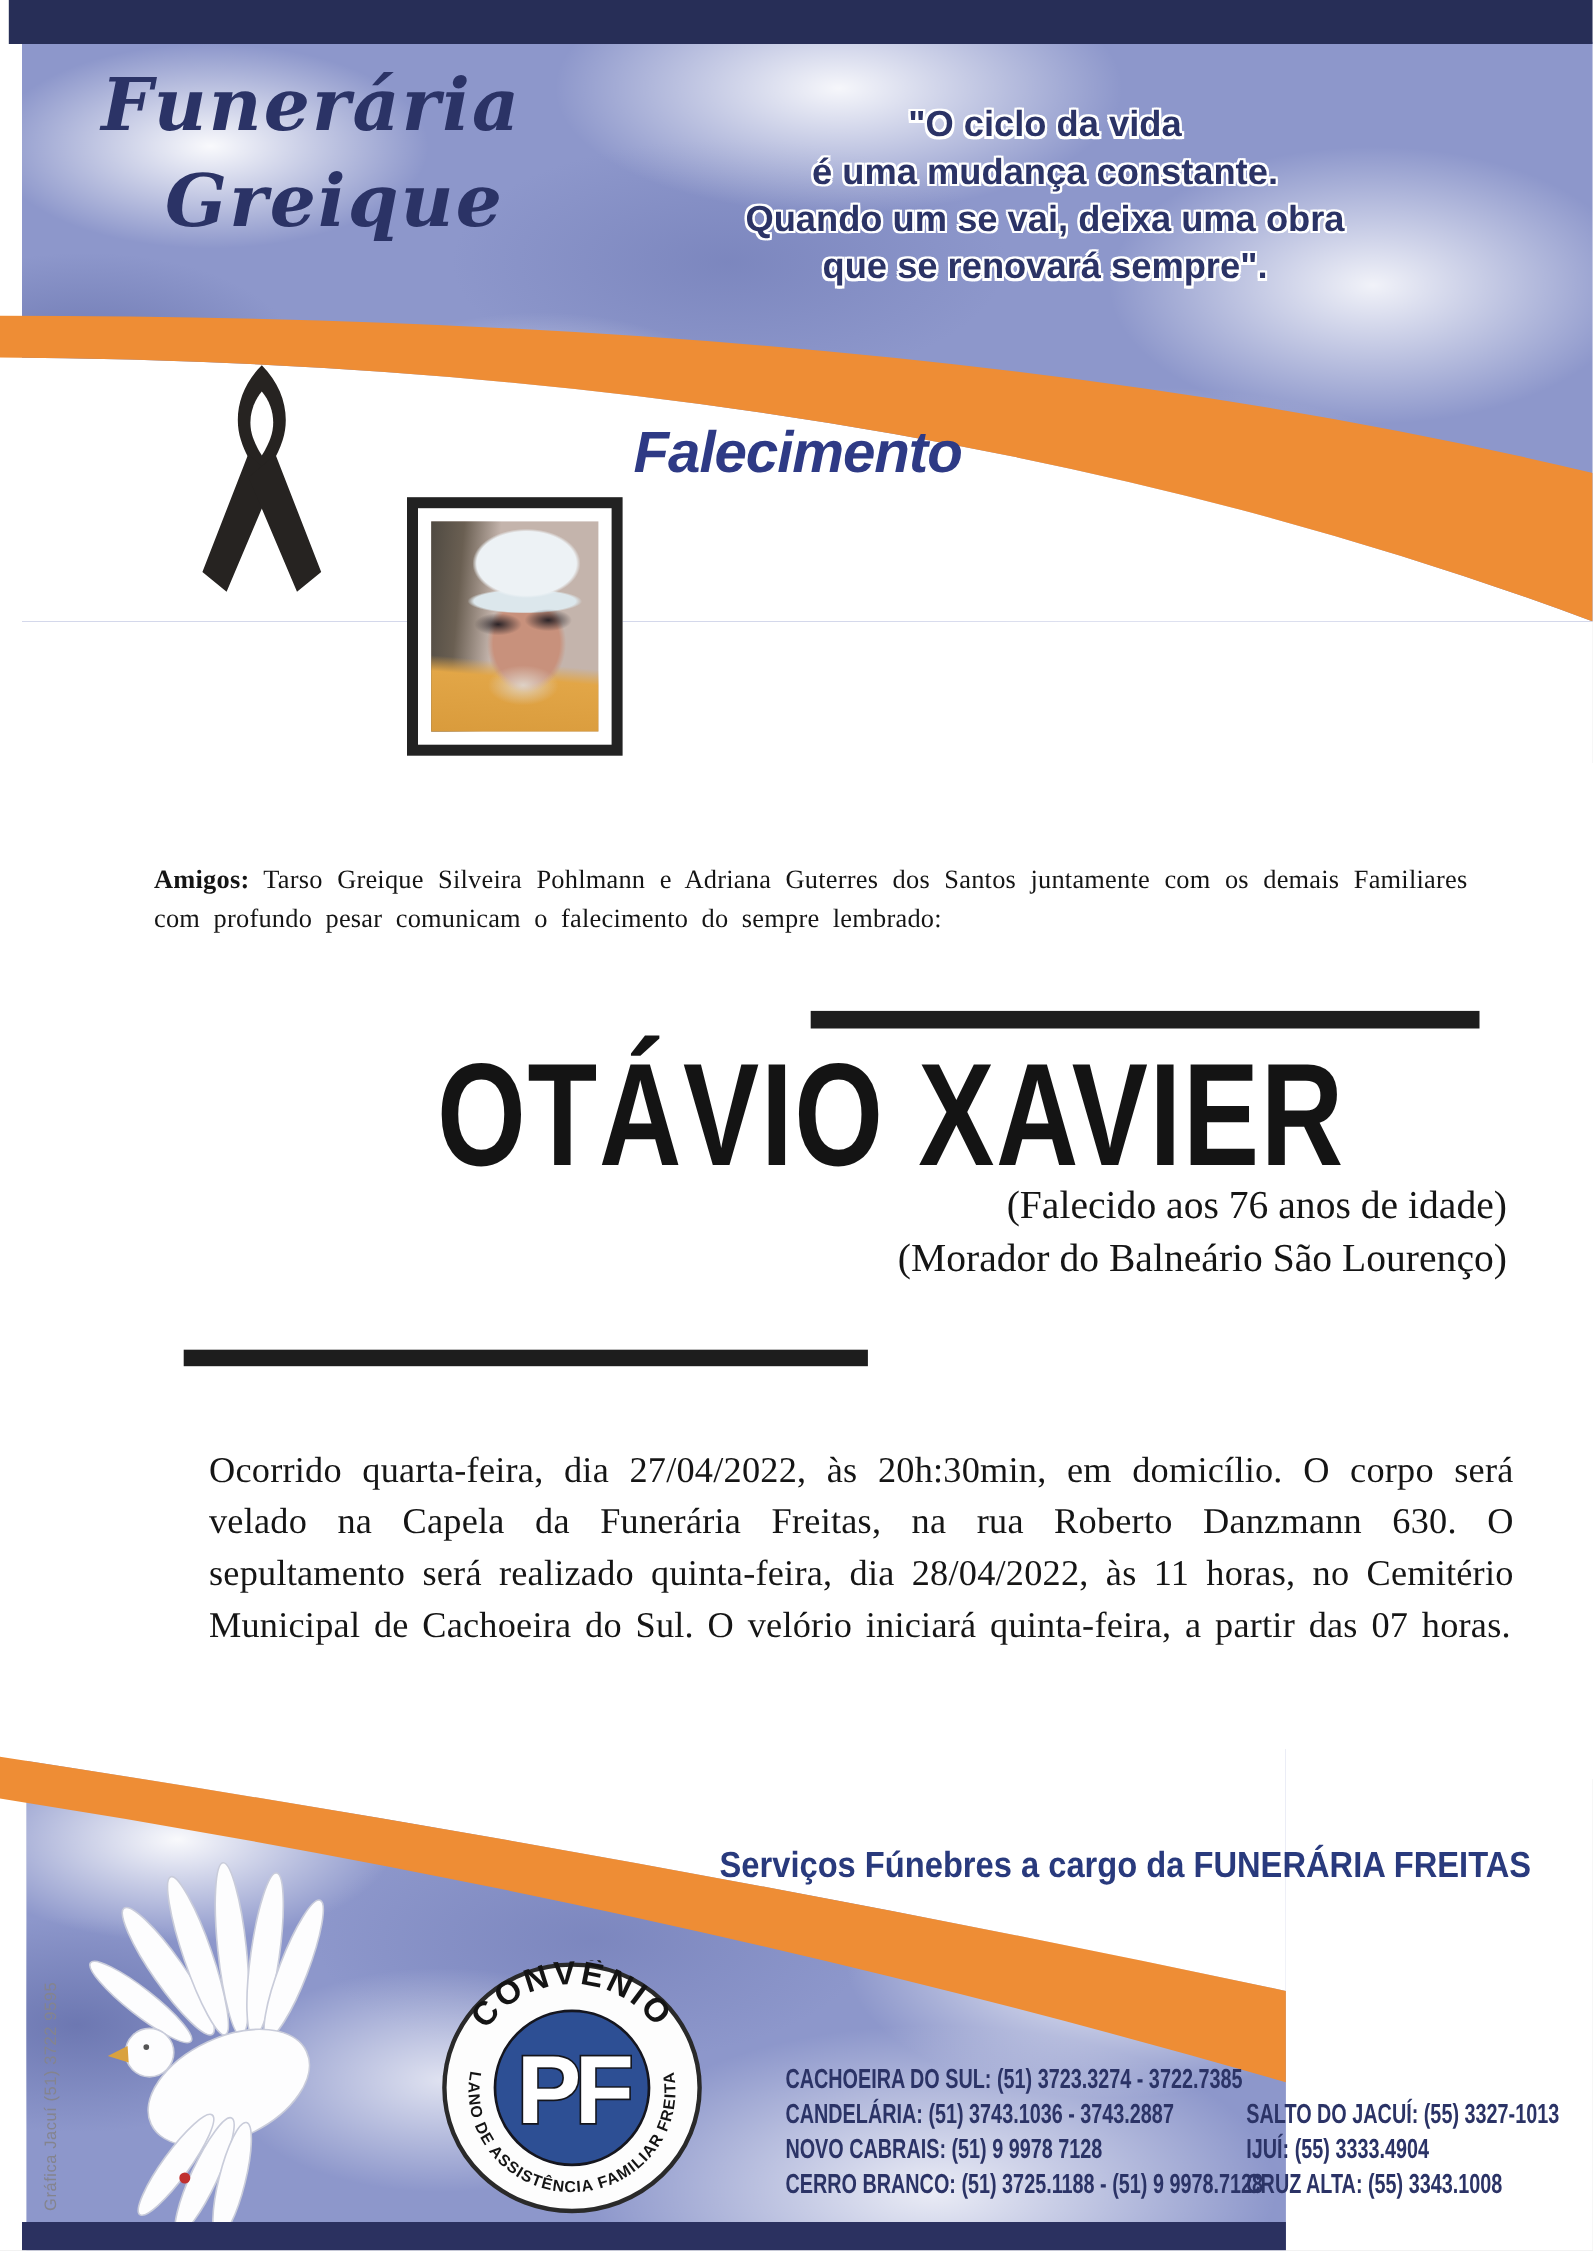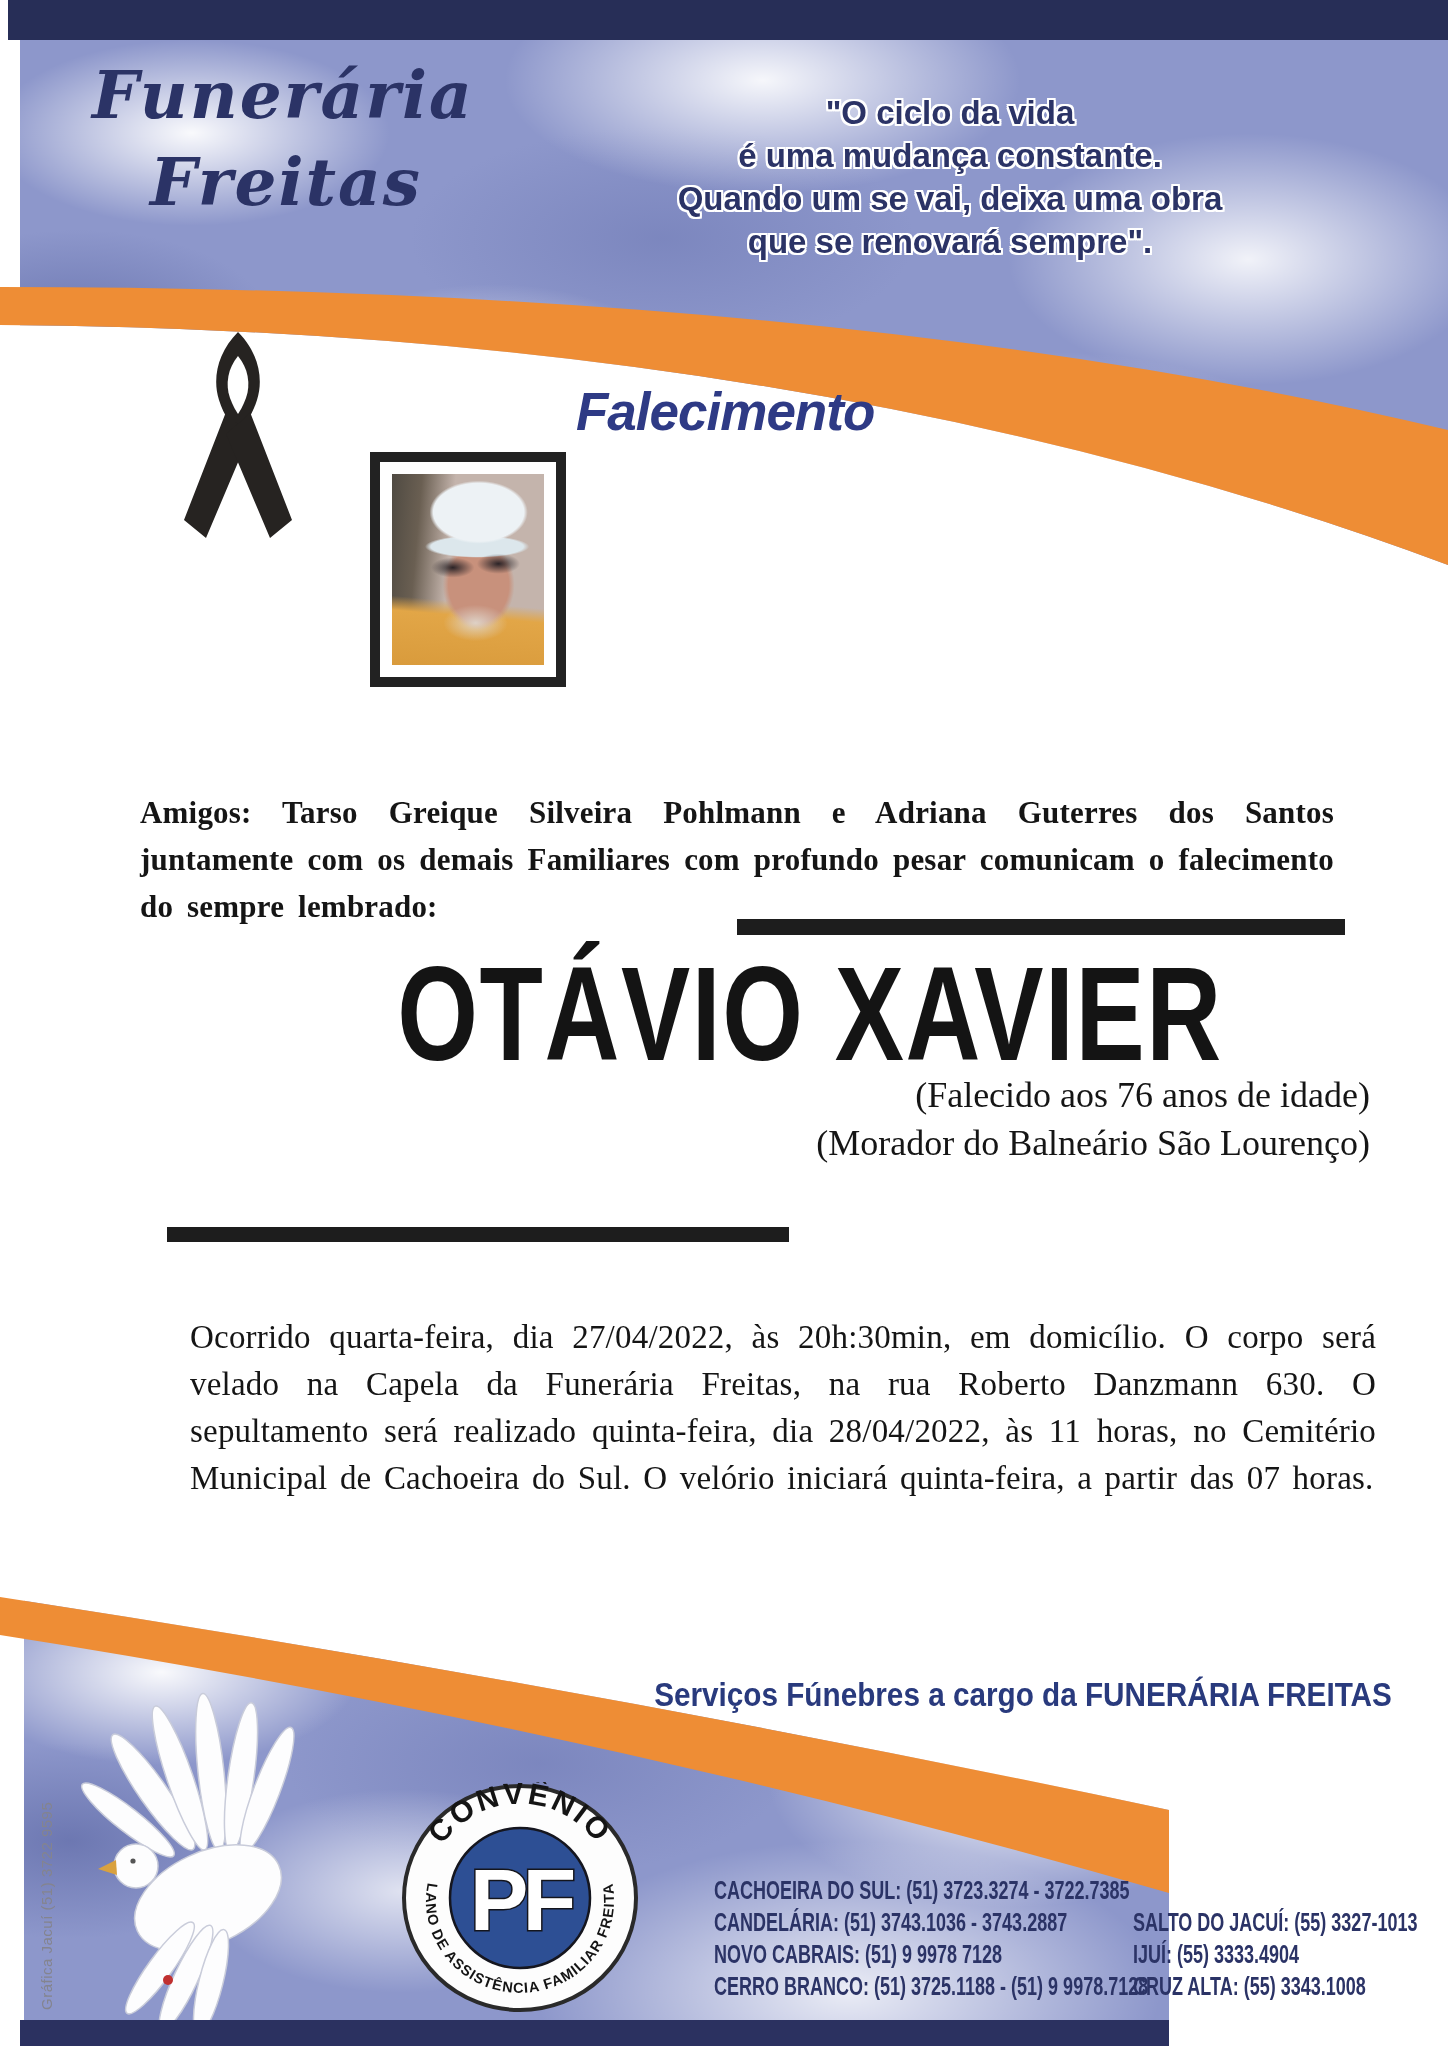--- a/index.html
+++ b/index.html
@@ -57,21 +57,21 @@
       #c4b4ac;
   }
   .falecimento{
     position:absolute;left:576px;top:381px;z-index:5;
     color:#2e3a85;font-weight:800;font-size:53px;letter-spacing:-1px;font-style:italic;
   }
   
   .serif{font-family:"Liberation Serif",serif;color:#151515;}
   .intro{
     position:absolute;left:140px;top:758px;width:1194px;z-index:5;
-    font-size:31px;line-height:1.52;text-align:justify;letter-spacing:.2px;word-spacing:6px;font-weight:bold;
+    font-size:24px;line-height:1.52;text-align:justify;letter-spacing:.2px;word-spacing:6px;
   }
   .bar{position:absolute;background:#1d1d1d;z-index:5;}
   .bar-top{left:737px;top:919px;width:608px;height:16px;}
   .bar-bottom{left:167px;top:1227px;width:622px;height:15px;}
   .deceased{
     position:absolute;left:84px;top:938px;width:1452px;z-index:5;text-align:center;
     font-size:133px;font-weight:bold;color:#141414;letter-spacing:2px;
     transform:scaleX(0.78);transform-origin:center top;white-space:nowrap;
   }
   .subline{position:absolute;left:180px;width:1190px;z-index:5;text-align:right;font-size:36px;}
@@ -111,21 +111,21 @@
 
   <div class="header-wrap">
     <div class="sky header-sky"></div>
     <svg class="header-svg" viewBox="0 0 1448 565" preserveAspectRatio="none">
       <path d="M0,325 Q820,330 1448,565 L0,565 Z" fill="#ffffff"></path>
       <path d="M0,287 Q850,287 1448,430 L1448,565 Q820,330 0,325 Z" fill="#ee8d35"></path>
     </svg>
     <div class="top-bar"></div>
     <div class="brand">
       <div class="l1">Funerária</div>
-      <div class="l2">Freitas</div>
+      <div class="l2">Greique</div>
     </div>
     <div class="quote">
       <div>"O ciclo da vida</div>
       <div>é uma mudança constante.</div>
       <div>Quando um se vai, deixa uma obra</div>
       <div>que se renovará sempre".</div>
     </div>
   </div>
 
   <svg class="ribbon" viewBox="0 0 132 218">

